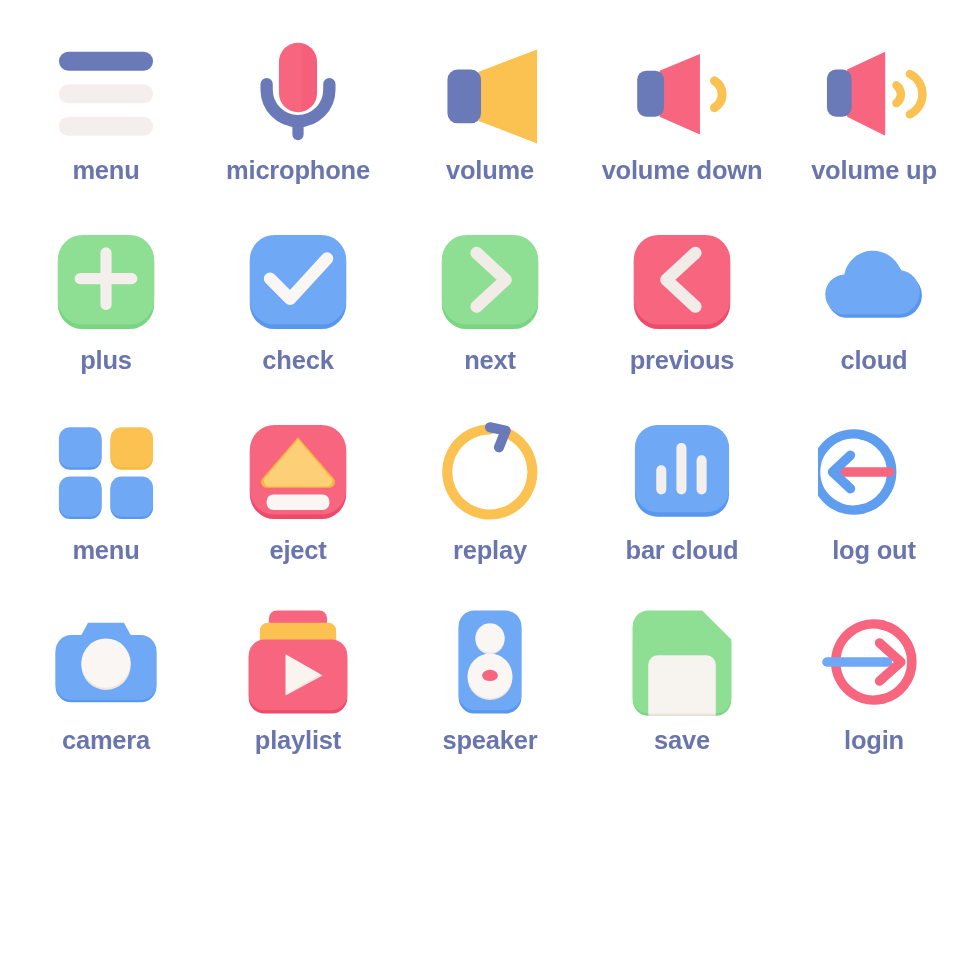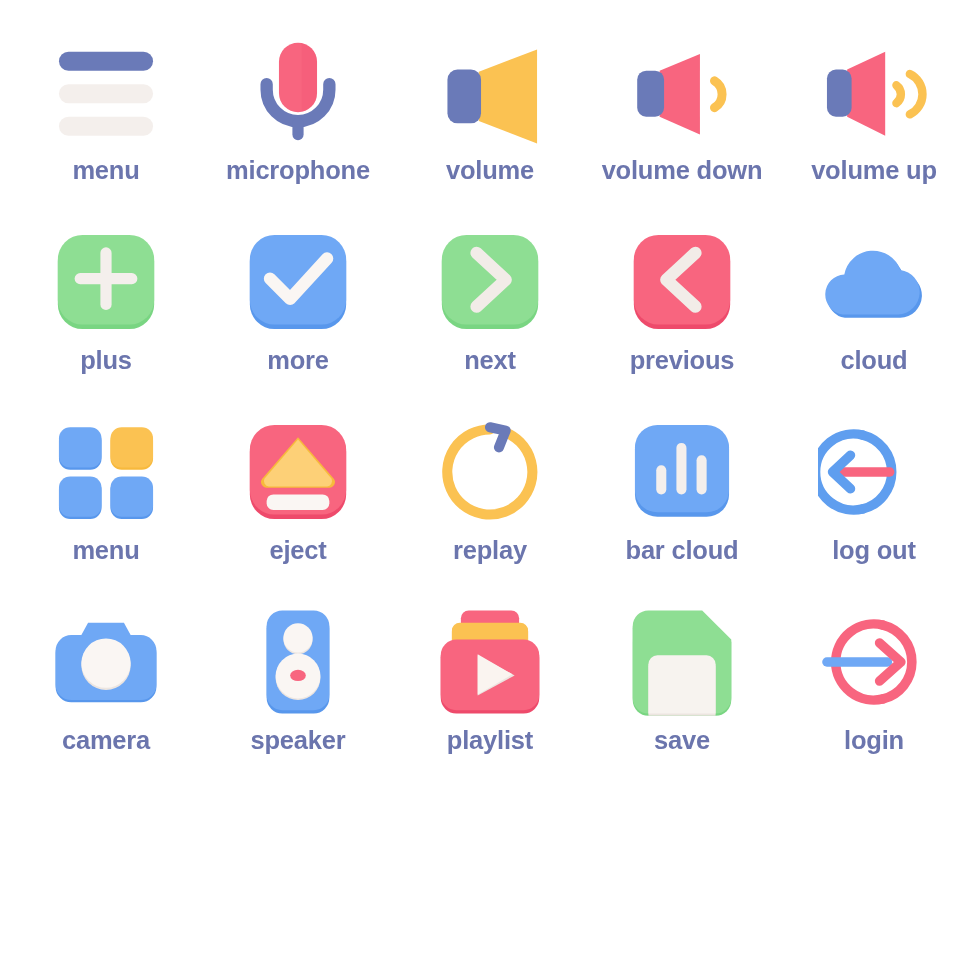--- a/index.html
+++ b/index.html
@@ -122,21 +122,21 @@
   </div>
 
   <div class="cell">
     <div class="glyph">
       <svg viewBox="0 0 100 100" width="112" height="112">
         <rect x="7" y="10" width="86" height="82" rx="22" fill="#5897ec"></rect>
         <rect x="7" y="8" width="86" height="80" rx="22" fill="#6fa8f5"></rect>
         <path d="M25 47 L43 65 L76 29" fill="none" stroke="#faf6f3" stroke-width="11" stroke-linecap="round" stroke-linejoin="round"></path>
       </svg>
     </div>
-    <div class="caption">more</div>
+    <div class="caption">check</div>
   </div>
 
 
 
 
   <div class="cell">
     <div class="glyph">
       <svg viewBox="0 0 100 100" width="112" height="112">
         <rect x="7" y="10" width="86" height="82" rx="22" fill="#79d582"></rect>
         <rect x="7" y="8" width="86" height="80" rx="22" fill="#8ede93"></rect>
@@ -241,50 +241,50 @@
         <circle cx="50" cy="51" r="22" fill="#faf6f3"></circle>
       </svg>
     </div>
     <div class="caption">camera</div>
   </div>
 
 
   <div class="cell">
     <div class="glyph">
       <svg viewBox="0 0 100 100" width="112" height="112">
+        <rect x="24" y="4" width="52" height="24" rx="7" fill="#f8657f"></rect>
+        <rect x="16" y="16" width="68" height="26" rx="7" fill="#f7b93c"></rect>
+        <rect x="16" y="15" width="68" height="25" rx="7" fill="#fbc252"></rect>
+        <rect x="6" y="32" width="88" height="64" rx="14" fill="#ee4a6b"></rect>
+        <rect x="6" y="30" width="88" height="63" rx="14" fill="#f8657f"></rect>
+        <path d="M39 44 L72 62 L39 80 Z" fill="#ece4e0"></path>
+        <path d="M39 43 L70 61 L39 79 Z" fill="#faf4f0"></path>
+      </svg>
+    </div>
+    <div class="caption">playlist</div>
+  </div>
+
+  <div class="cell">
+    <div class="glyph">
+      <svg viewBox="0 0 100 100" width="112" height="112">
         <rect x="22" y="6" width="56" height="90" rx="14" fill="#5897ec"></rect>
         <rect x="22" y="4" width="56" height="89" rx="14" fill="#6fa8f5"></rect>
         <circle cx="50" cy="30" r="13" fill="#ece5e0"></circle>
         <circle cx="50" cy="28.5" r="13" fill="#faf6f3"></circle>
         <circle cx="50" cy="64" r="20" fill="#ece5e0"></circle>
         <circle cx="50" cy="62.5" r="20" fill="#faf6f3"></circle>
         <ellipse cx="50" cy="62" rx="7" ry="5" fill="#f8657f"></ellipse>
       </svg>
     </div>
     <div class="caption">speaker</div>
   </div>
 
   <div class="cell">
     <div class="glyph">
       <svg viewBox="0 0 100 100" width="112" height="112">
-        <rect x="24" y="4" width="52" height="24" rx="7" fill="#f8657f"></rect>
-        <rect x="16" y="16" width="68" height="26" rx="7" fill="#f7b93c"></rect>
-        <rect x="16" y="15" width="68" height="25" rx="7" fill="#fbc252"></rect>
-        <rect x="6" y="32" width="88" height="64" rx="14" fill="#ee4a6b"></rect>
-        <rect x="6" y="30" width="88" height="63" rx="14" fill="#f8657f"></rect>
-        <path d="M39 44 L72 62 L39 80 Z" fill="#ece4e0"></path>
-        <path d="M39 43 L70 61 L39 79 Z" fill="#faf4f0"></path>
-      </svg>
-    </div>
-    <div class="caption">playlist</div>
-  </div>
-
-  <div class="cell">
-    <div class="glyph">
-      <svg viewBox="0 0 100 100" width="112" height="112">
         <path d="M6 20 a14 14 0 0 1 14 -14 h48 l26 26 v52 a14 14 0 0 1 -14 14 h-60 a14 14 0 0 1 -14 -14 Z" fill="#79d582"></path>
         <path d="M6 18 a14 14 0 0 1 14 -14 h48 l26 26 v52 a14 14 0 0 1 -14 14 h-60 a14 14 0 0 1 -14 -14 Z" fill="#8ede93"></path>
         <path d="M20 54 a8 8 0 0 1 8 -8 h44 a8 8 0 0 1 8 8 v44 h-60 Z" fill="#ece5e0"></path>
         <path d="M20 52 a8 8 0 0 1 8 -8 h44 a8 8 0 0 1 8 8 v44 h-60 Z" fill="#f7f3ef"></path>
       </svg>
     </div>
     <div class="caption">save</div>
   </div>
 
   <div class="cell">

